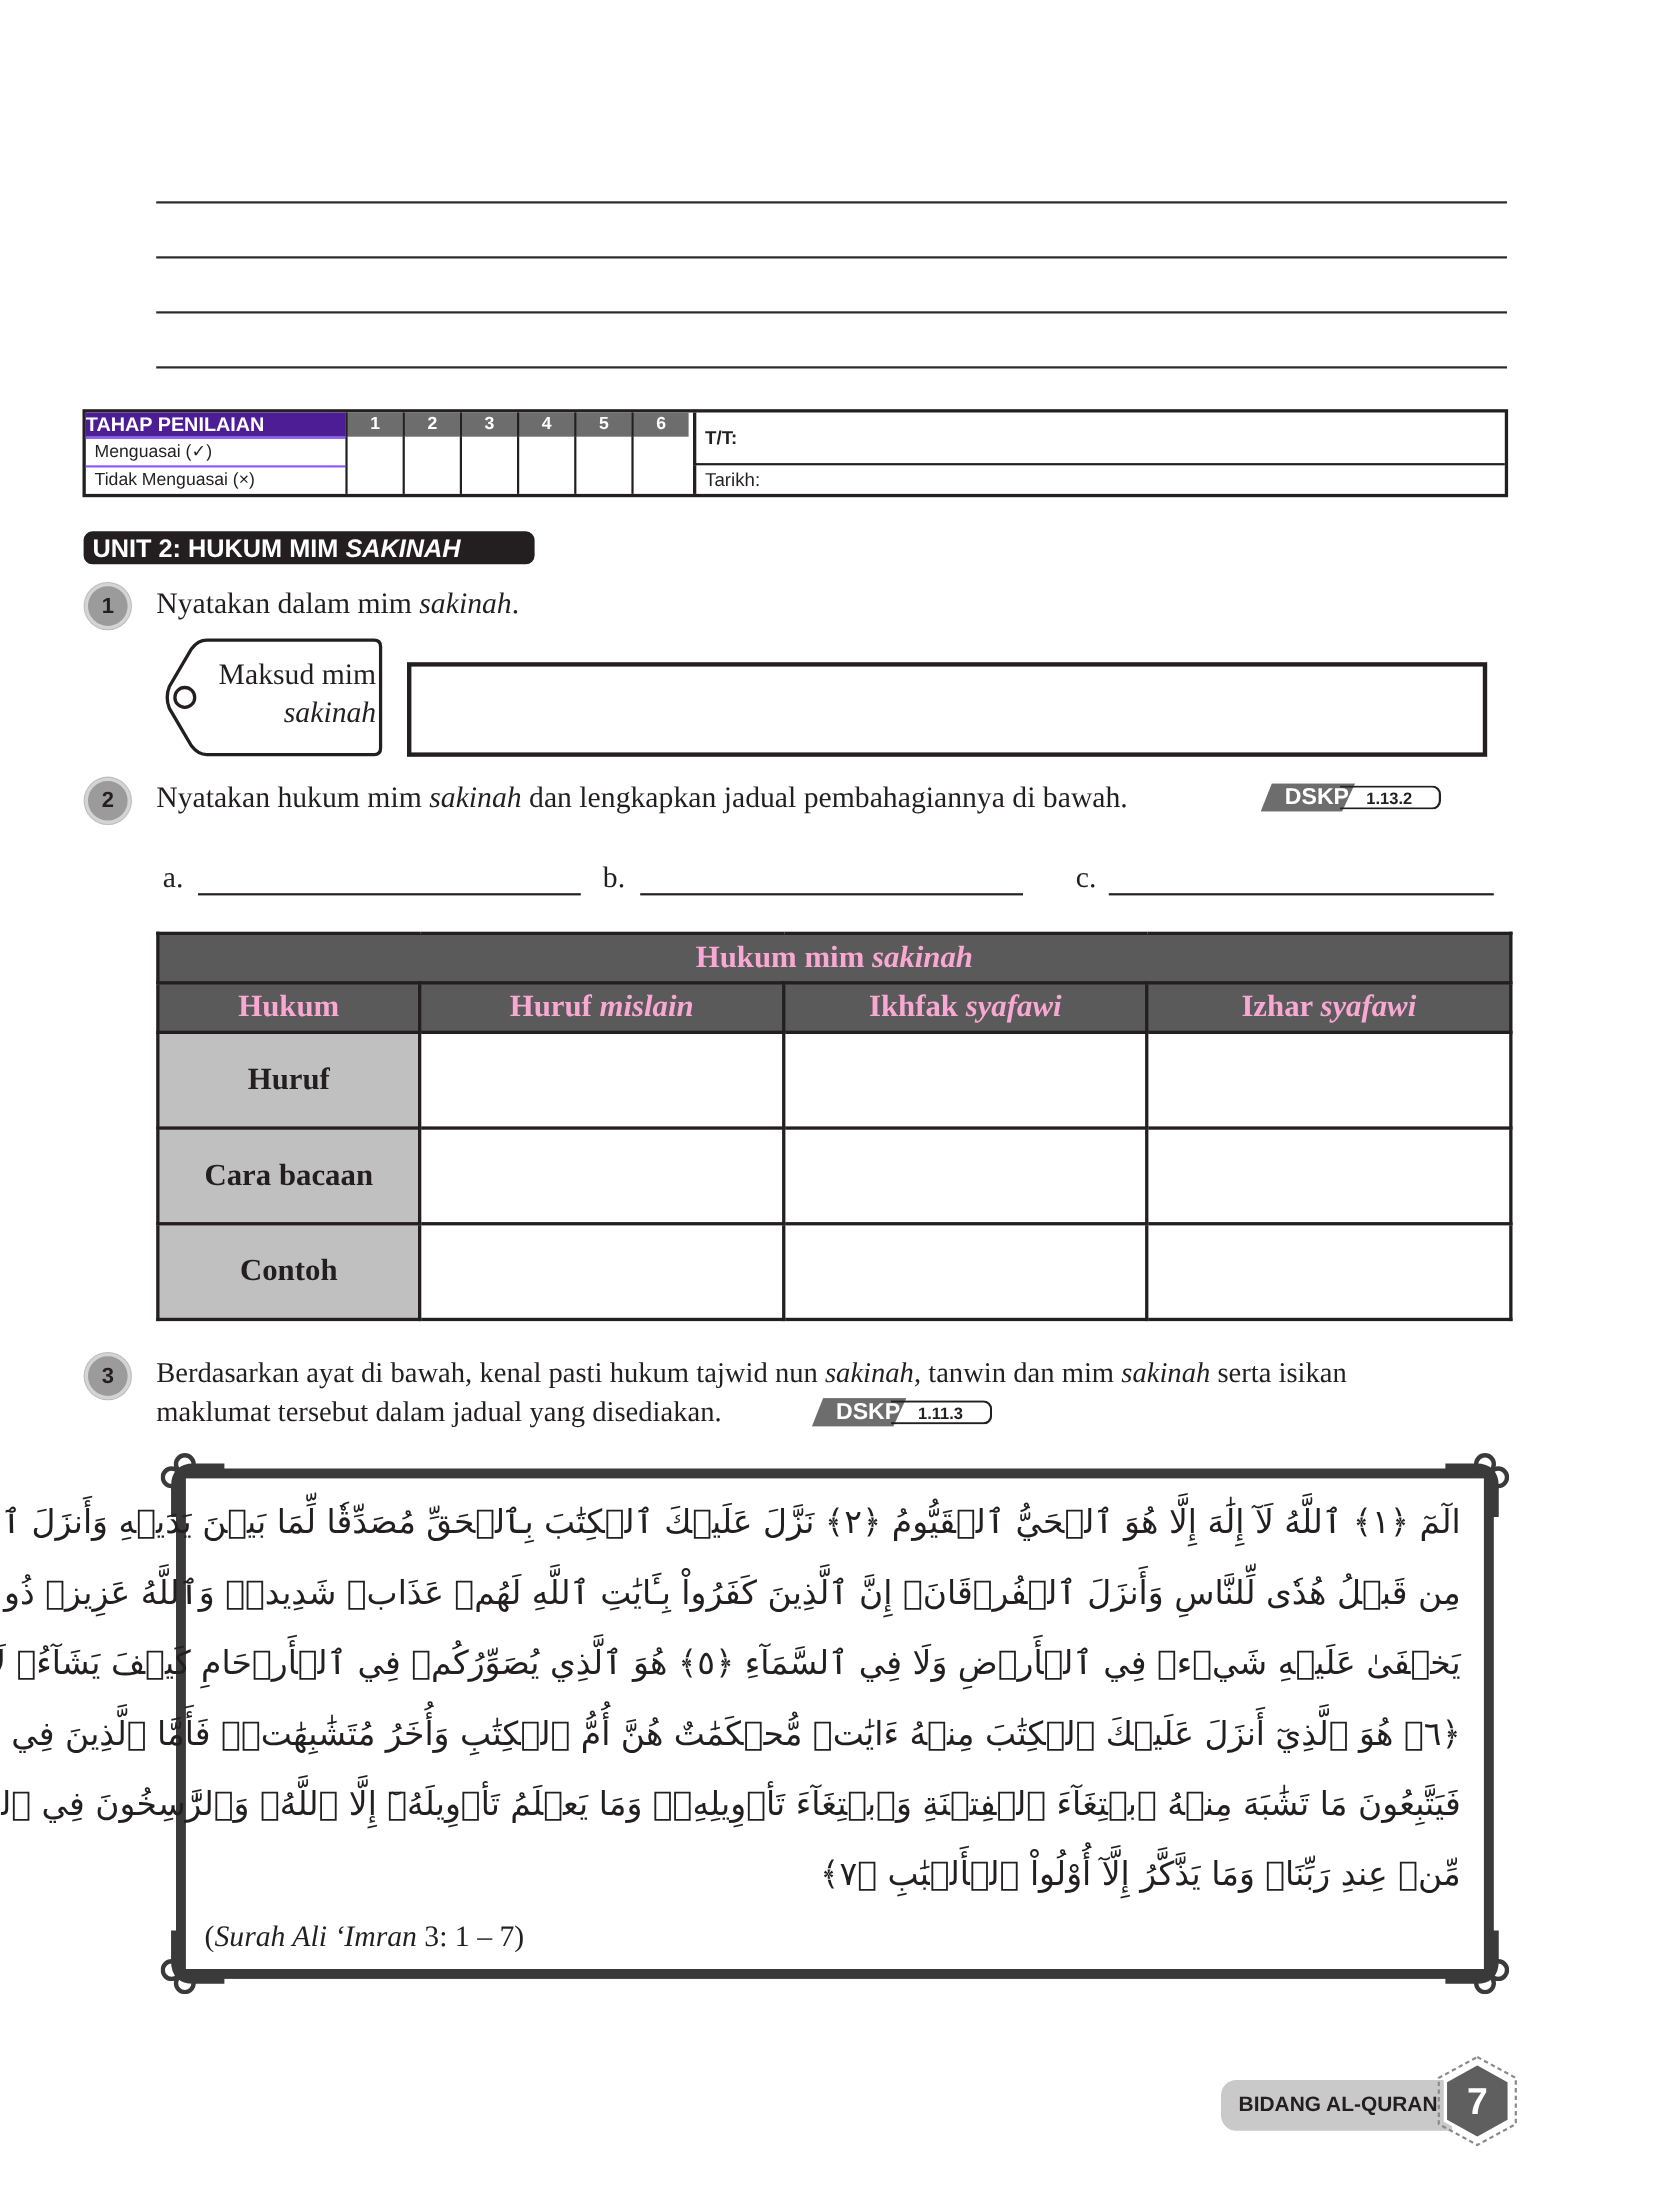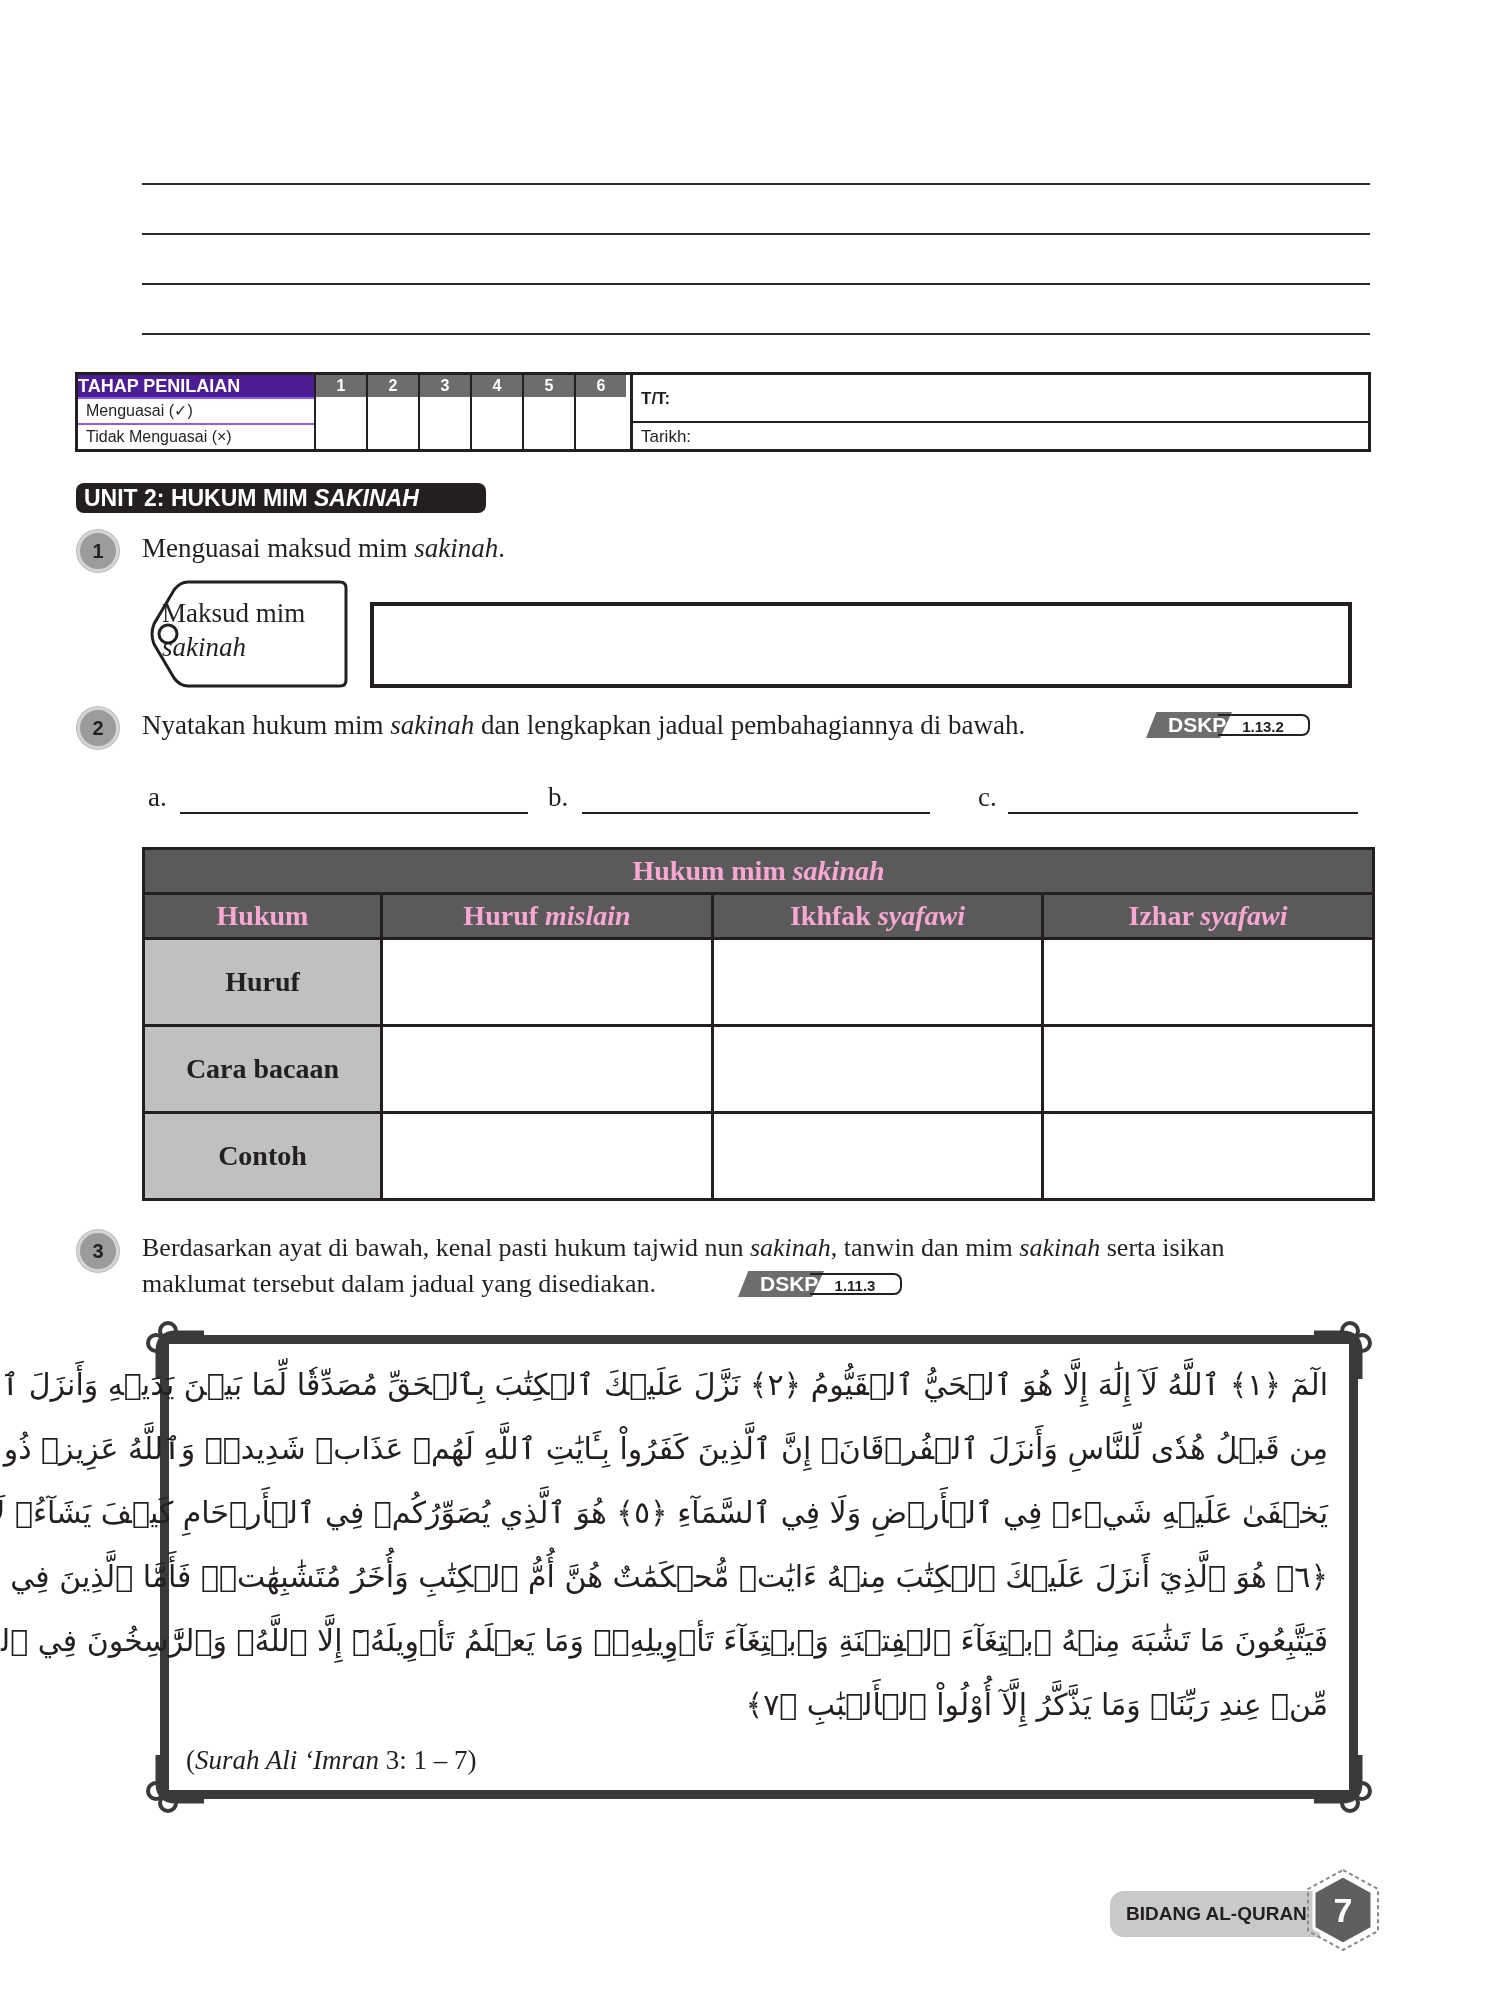--- a/index.html
+++ b/index.html
@@ -22,21 +22,21 @@
   .unit { position: absolute; left: 76px; top: 483px; width: 410px; height: 30px; background: #231f20; color: #fff; border-radius: 8px; font-family: "Liberation Sans", sans-serif; font-weight: bold; font-size: 23px; line-height: 30px; padding-left: 8px; box-sizing: border-box; }
   .unit i { font-style: italic; }
 
   
   .qnum { position: absolute; width: 36px; height: 36px; border-radius: 50%; background: #9b9b9b; border: 3px solid #d4d4d4; box-shadow: 0 0 0 1px #bdbdbd; color: #231f20; font-family: "Liberation Sans", sans-serif; font-weight: bold; font-size: 20px; text-align: center; line-height: 36px; }
   .qtext { position: absolute; font-size: 27px; line-height: 36px; }
   .qtext i { font-style: italic; }
 
   
   .tag { position: absolute; left: 148px; top: 578px; width: 200px; height: 112px; }
-  .tag-text { position: absolute; left: 162px; top: 596px; width: 180px; text-align: left; font-size: 27px; line-height: 34px; }
+  .tag-text { position: absolute; left: 162px; top: 596px; width: 180px; text-align: right; font-size: 27px; line-height: 34px; }
   .tag-text i { font-style: italic; }
   .answer-box { position: absolute; left: 370px; top: 602px; width: 982px; height: 86px; border: 4px solid #231f20; box-sizing: border-box; }
 
   
   .dskp { position: absolute; height: 26px; }
   .dskp .d { position: absolute; left: 0; top: 0; width: 86px; height: 26px; background: #6d6d6d; clip-path: polygon(12% 0, 100% 0, 86% 100%, 0 100%); color: #fff; font-family: "Liberation Sans", sans-serif; font-weight: bold; font-size: 21px; line-height: 26px; padding-left: 22px; box-sizing: border-box; }
   .dskp .v { position: absolute; left: 72px; top: 2px; width: 92px; height: 22px; border: 2px solid #231f20; border-left: none; border-radius: 0 8px 8px 0; font-family: "Liberation Sans", sans-serif; font-size: 15px; font-weight: bold; text-align: center; line-height: 22px; box-sizing: border-box; }
 
   
   .abc-lbl { position: absolute; top: 782px; font-size: 27px; }
@@ -87,21 +87,21 @@
   <div class="cell" style="left:392px;"></div>
   <div class="cell" style="left:444px;"></div>
   <div class="cell" style="left:496px;"></div>
   <div class="tt"><span>T/T:</span></div>
   <div class="tarikh"><span>Tarikh:</span></div>
 </div>
 
 <div class="unit"><span>UNIT 2: HUKUM MIM </span><i>SAKINAH</i></div>
 
 <div class="qnum" style="left:77px; top:530px;">1</div>
-<div class="qtext" style="left:142px; top:530px;"><span>Menguasai maksud mim </span><i>sakinah</i><span>.</span></div>
+<div class="qtext" style="left:142px; top:530px;"><span>Nyatakan dalam mim </span><i>sakinah</i><span>.</span></div>
 
 <svg class="tag" viewBox="0 0 200 112">
   <path d="M40 4 L192 4 Q198 4 198 10 L198 102 Q198 108 192 108 L40 108 Q32 108 26 100 L6 66 Q2 56 6 46 L26 12 Q32 4 40 4 Z" fill="#fff" stroke="#231f20" stroke-width="3"></path>
   <circle cx="20" cy="56" r="9" fill="#fff" stroke="#231f20" stroke-width="3"></circle>
 </svg>
 <div class="tag-text"><div>Maksud mim</div><i>sakinah</i></div>
 <div class="answer-box"></div>
 
 <div class="qnum" style="left:77px; top:707px;">2</div>
 <div class="qtext" style="left:142px; top:707px;"><span>Nyatakan hukum mim </span><i>sakinah</i><span> dan lengkapkan jadual pembahagiannya di bawah.</span></div>

